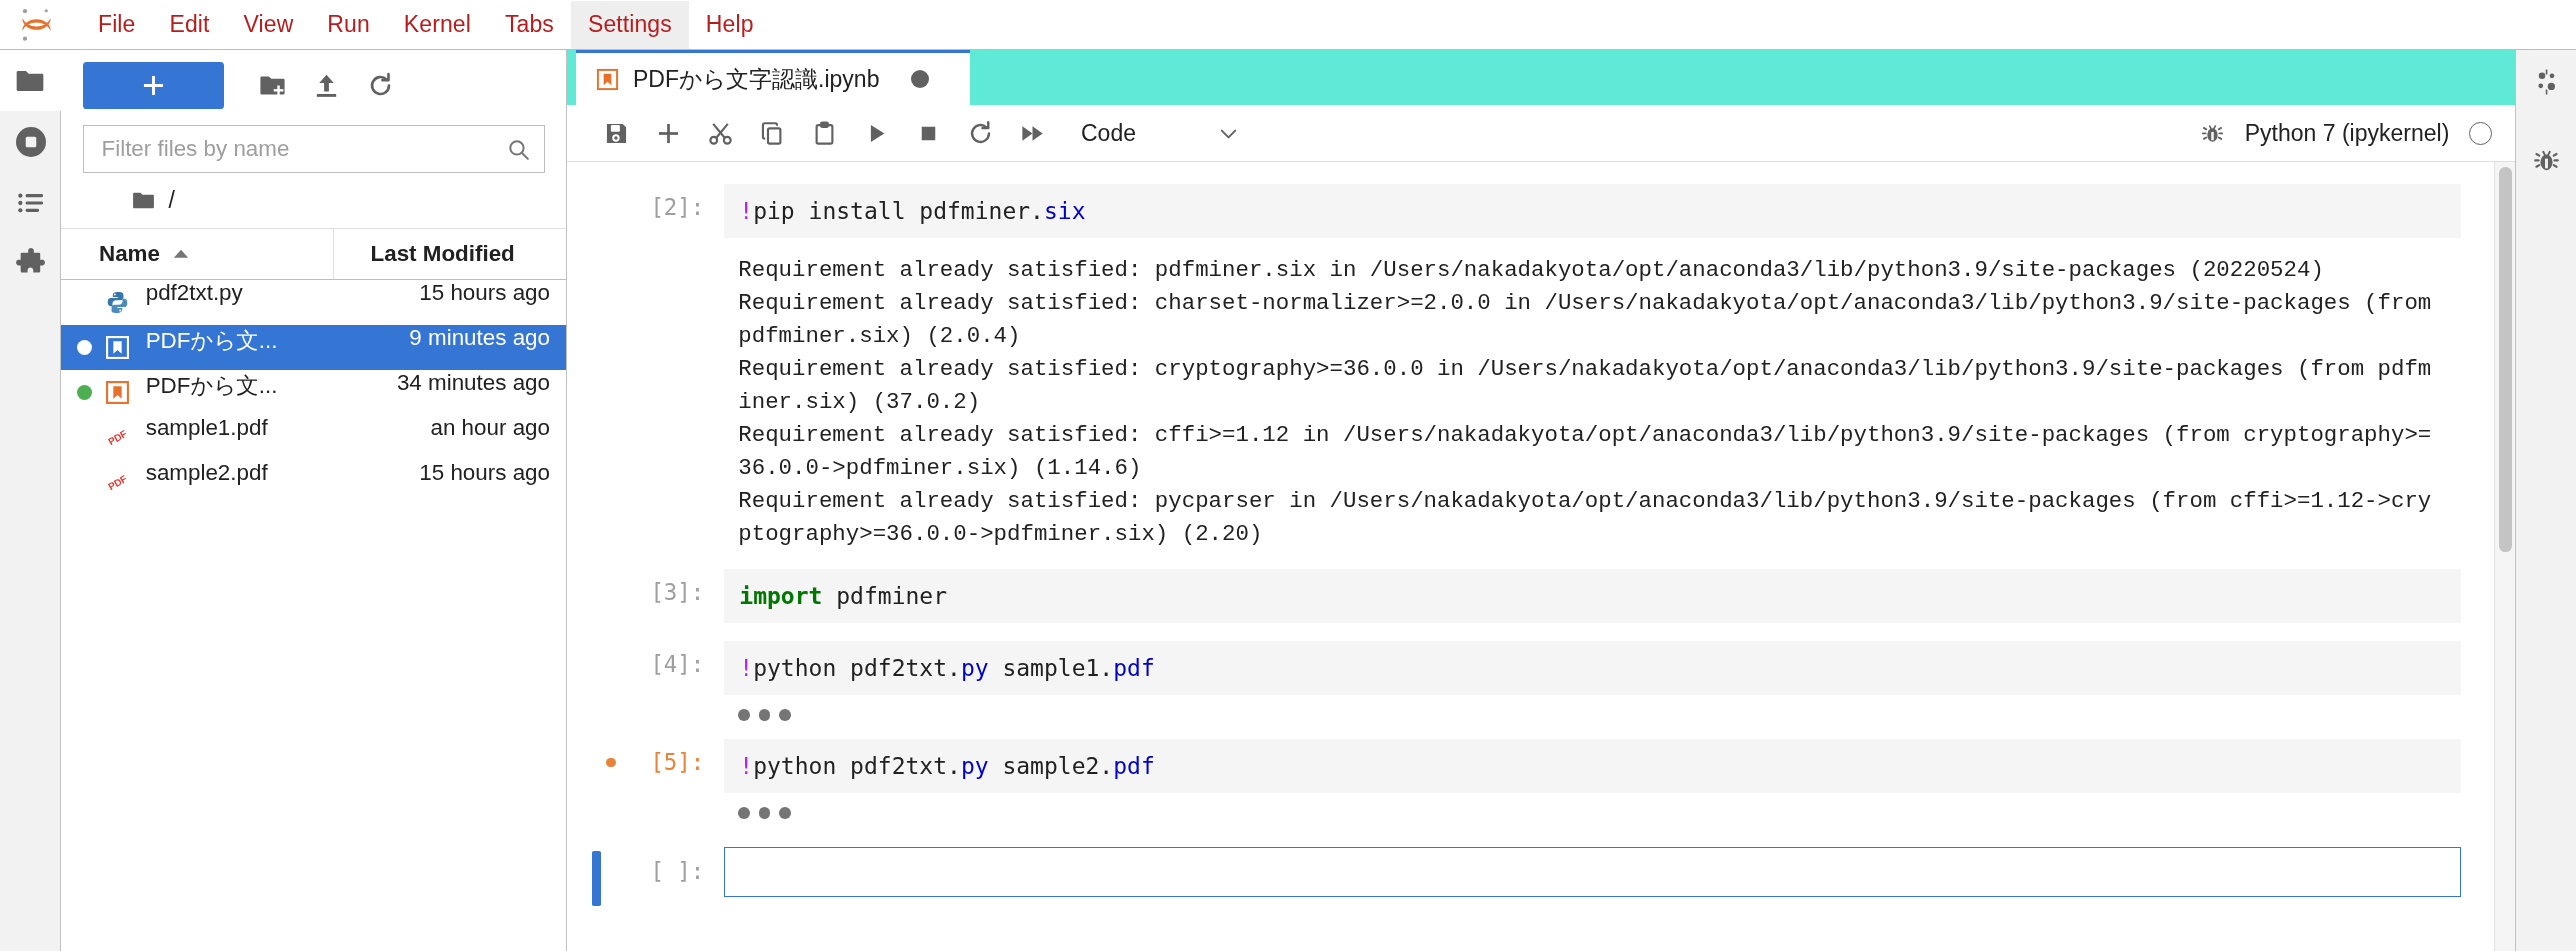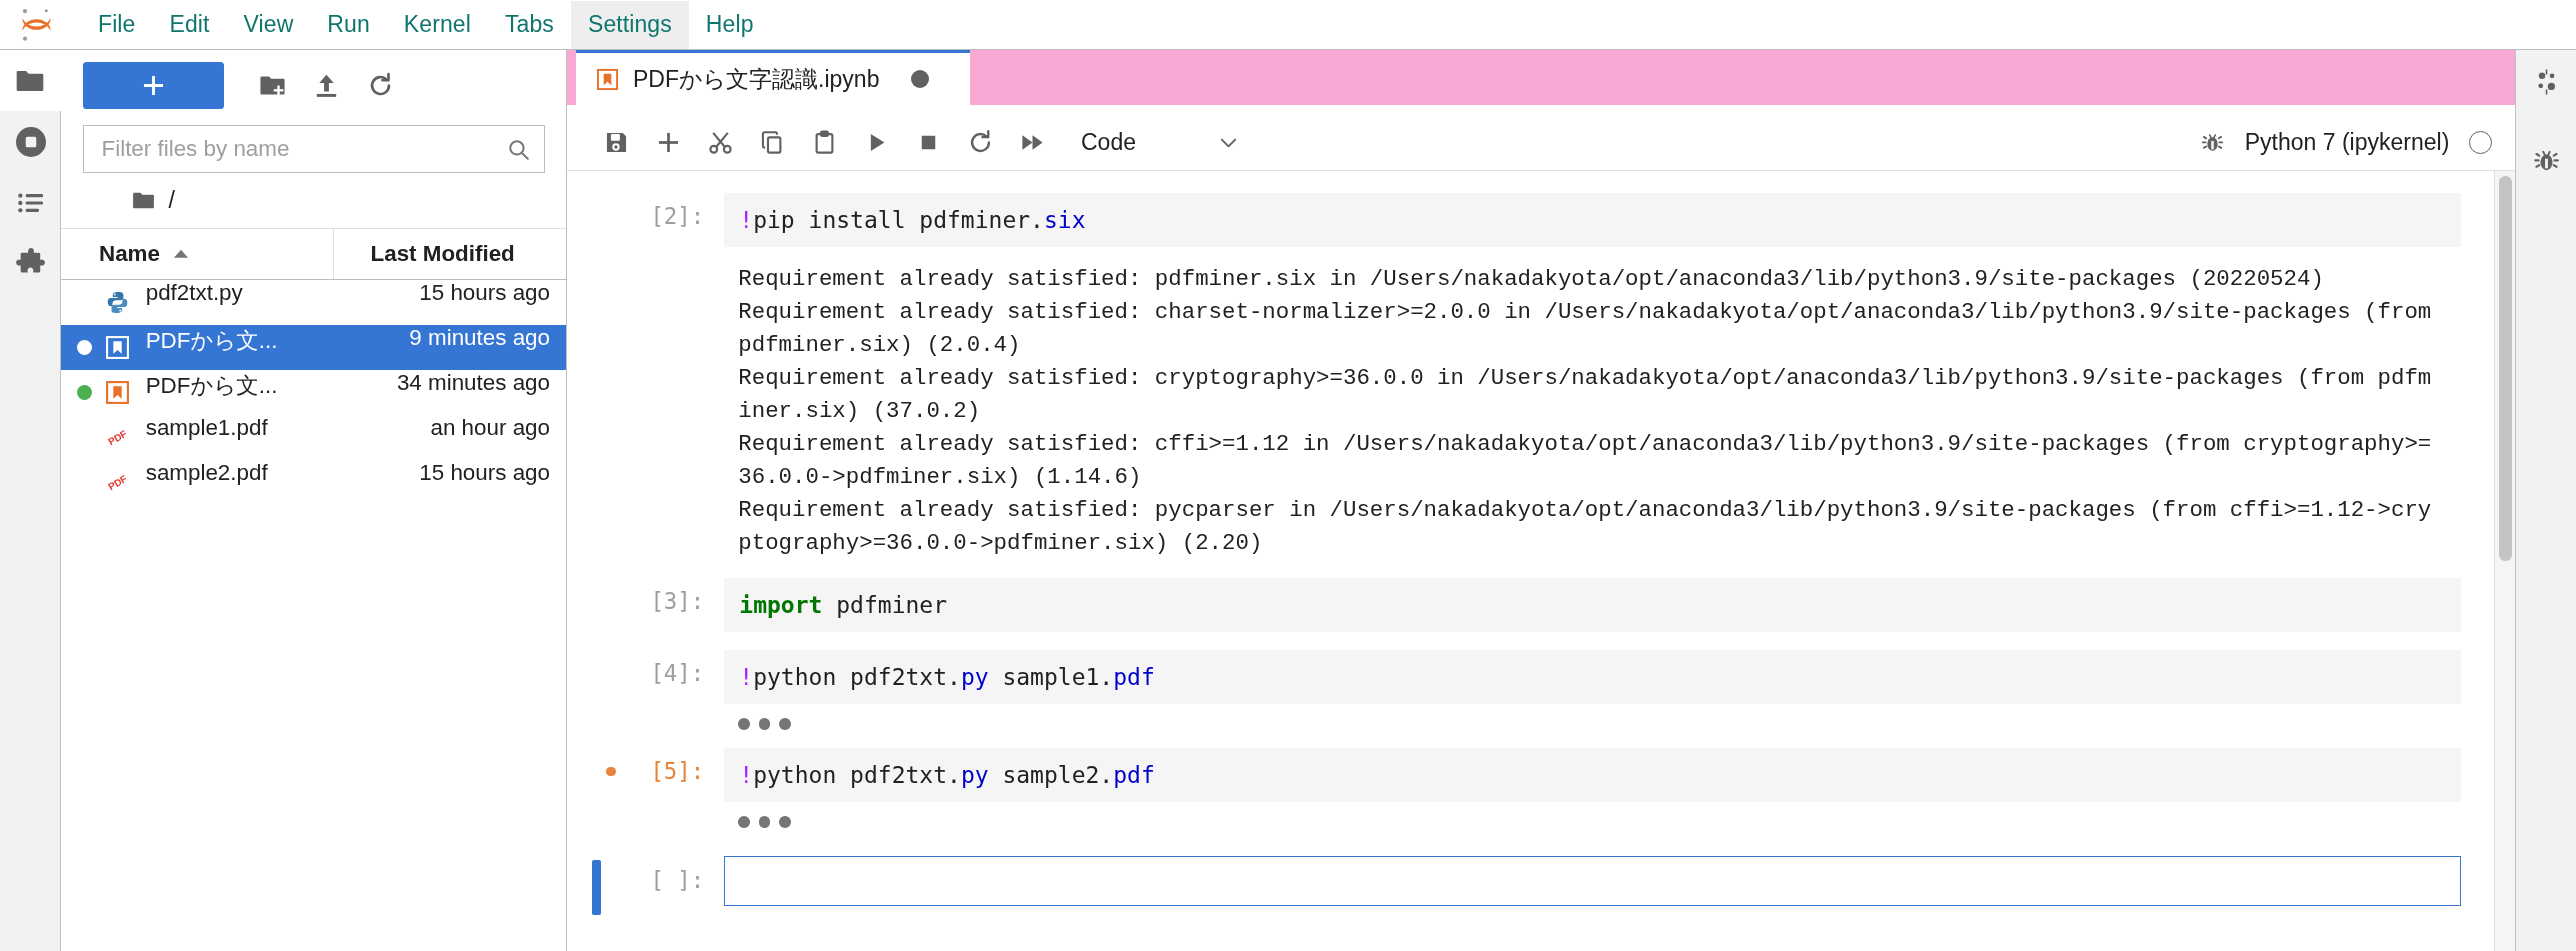--- a/index.html
+++ b/index.html
@@ -22,21 +22,21 @@
     border-bottom: 1.8px solid #bdbdbd;
     padding-left: 12.5px;
   }
   .jp-logo { width: 47px; height: 41px; margin-right: 21.5px; display: flex; align-items: center; justify-content: center; }
   .menu-items { display: flex; align-items: center; height: 100%; }
   .menu-item {
     padding: 14px 17px;
     height: 48px;
     display: flex; align-items: center;
     font-size: 23px;
-    color: #0f766e;
+    color: #b91c1c;
     cursor: pointer;
     letter-spacing: 0.1px;
   }
   .menu-item.active { background: #eeeeee; }
 
   
   .body-row { flex: 1; display: flex; min-height: 0; }
 
   
   .activitybar {
@@ -135,21 +135,21 @@
   .fb-row-name { flex: 1; padding-left: 10.7px; white-space: nowrap; overflow: hidden; }
   .fb-row-mod { width: 208px; text-align: right; padding-right: 16px; white-space: nowrap; }
 
   
   .main {
     flex: 1; display: flex; flex-direction: column; min-width: 0;
     background: #bdbdbd;
   }
   .tabbar {
     height: 55px; min-height: 55px;
-    background: #f9a8d4;
+    background: #5eead4;
     display: flex; align-items: flex-end;
     padding-left: 9px;
   }
   .nb-tab {
     height: 55px; min-width: 394px;
     background: #ffffff;
     border-top: 3.6px solid #3575d3;
     display: flex; align-items: center;
     padding: 0 19.7px 0 19.7px;
     cursor: pointer;
@@ -163,21 +163,20 @@
   }
   .nb-panel {
     flex: 1; background: #ffffff; display: flex; flex-direction: column; min-height: 0;
     position: relative;
   }
   .nb-toolbar {
     height: 57px; min-height: 57px;
     display: flex; align-items: center;
     border-bottom: 0.9px solid #e0e0e0;
     padding-left: 23px;
-    margin-top: 9px;
   }
   .tb-btn {
     width: 52px; height: 52px; display: flex; align-items: center; justify-content: center;
     cursor: pointer;
   }
   .tb-select {
     margin-left: 23px;
     display: flex; align-items: center; gap: 81px;
     cursor: pointer;
     font-size: 23px; color: #212121;

